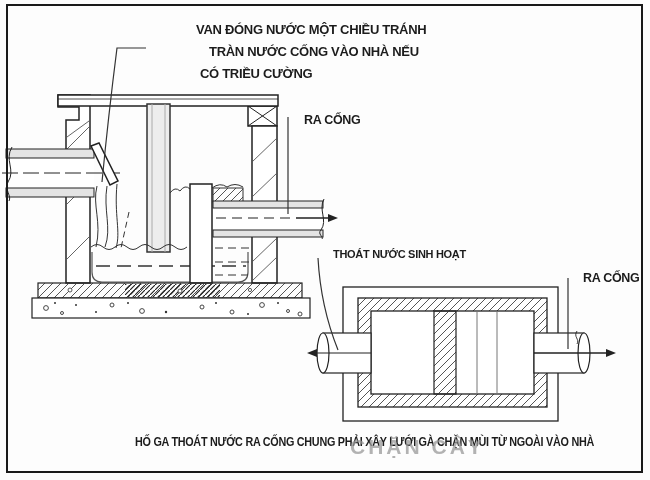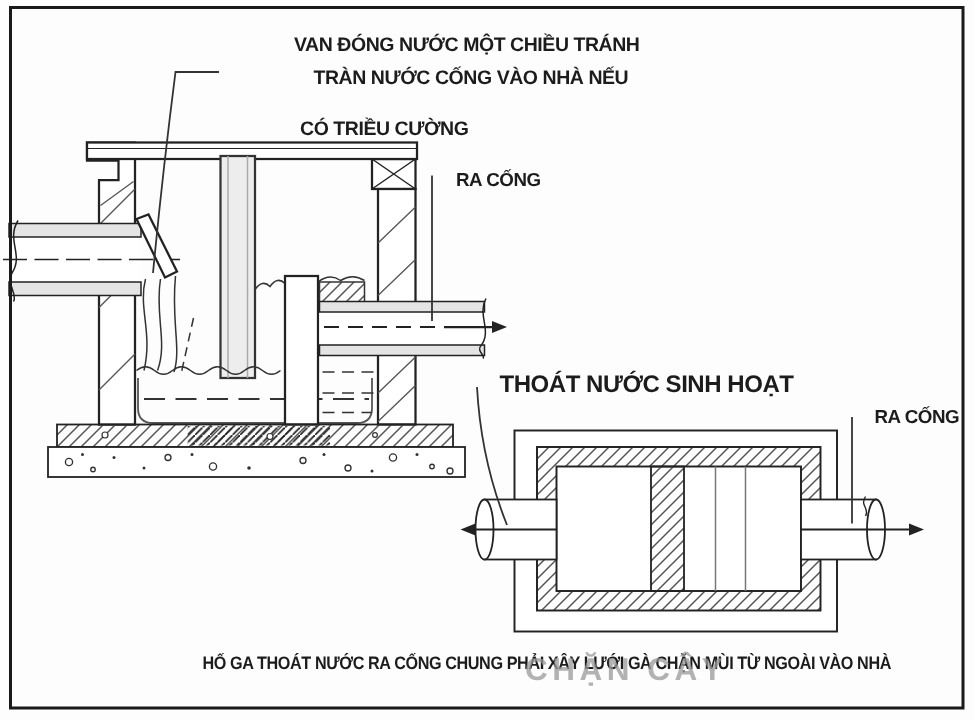--- a/index.html
+++ b/index.html
@@ -11,23 +11,23 @@
     position:absolute; left:6px; top:4px; width:637px; height:469px;
     border:2px solid #1a1a1a; box-sizing:border-box; pointer-events:none;
   }
   svg.draw { position:absolute; left:0; top:0; }
   .lbl {
     position:absolute; font-weight:bold; color:#1c1c1c;
     letter-spacing:-0.3px; white-space:nowrap; line-height:1.15;
   }
   .note1 { left:196px; top:23px;  font-size:13px; }
   .note2 { left:193px; top:45px;  font-size:13px;margin-left:16px; }
-  .note3 { left:200px; top:67px;  font-size:13px;margin-top:12px; }
+  .note3 { left:200px; top:67px;  font-size:13px; }
   .racong-top   { left:304px; top:113px; font-size:12.5px; }
-  .thoat        { left:333px; top:248px; font-size:16px;text-align:right; }
+  .thoat        { left:333px; top:248px; font-size:11px;text-align:right; }
   .racong-right { left:583px; top:271px; font-size:12.5px; }
   .hoga         { left:48px;  top:373px; font-size:12.5px; }
   .caption {
     left:135px; top:436px; font-size:12px; letter-spacing:-0.3px;
     transform:scaleX(0.9); transform-origin:left center;
   }
   .watermark {
     position:absolute; left:350px; top:435px; font-size:21px;
     color:#9a9a9a; letter-spacing:3px; font-weight:bold; opacity:0.75;
     white-space:nowrap;

